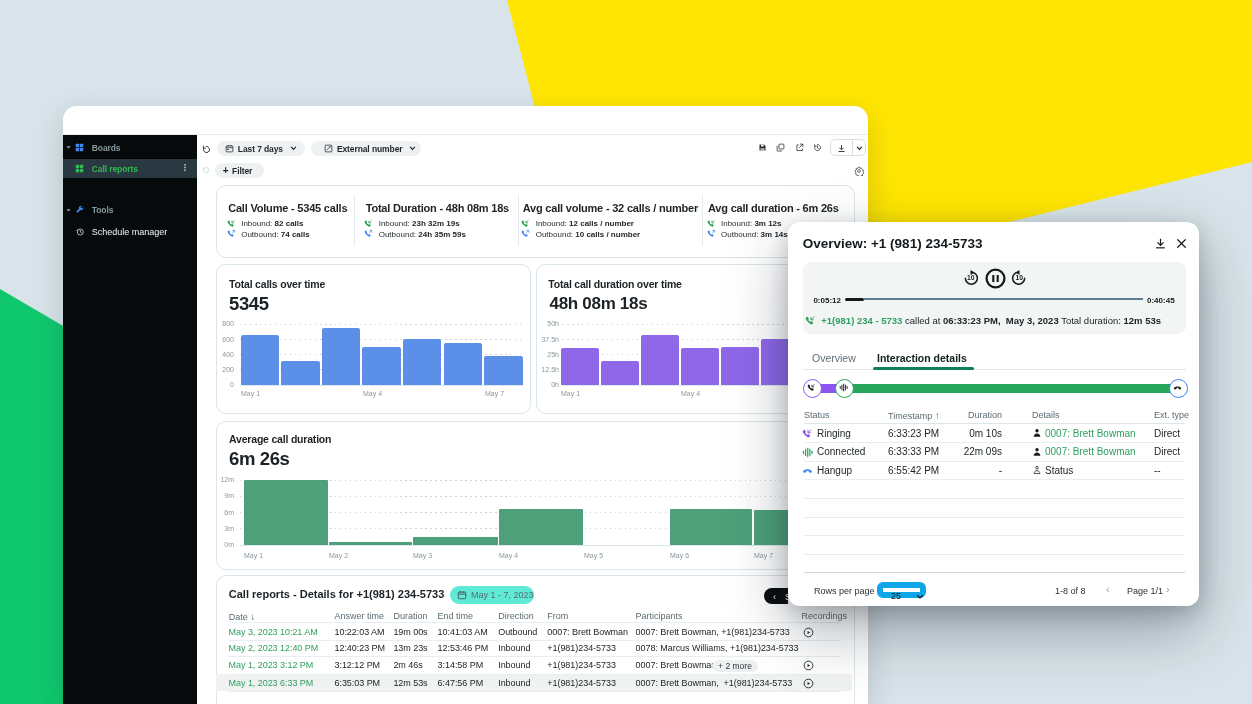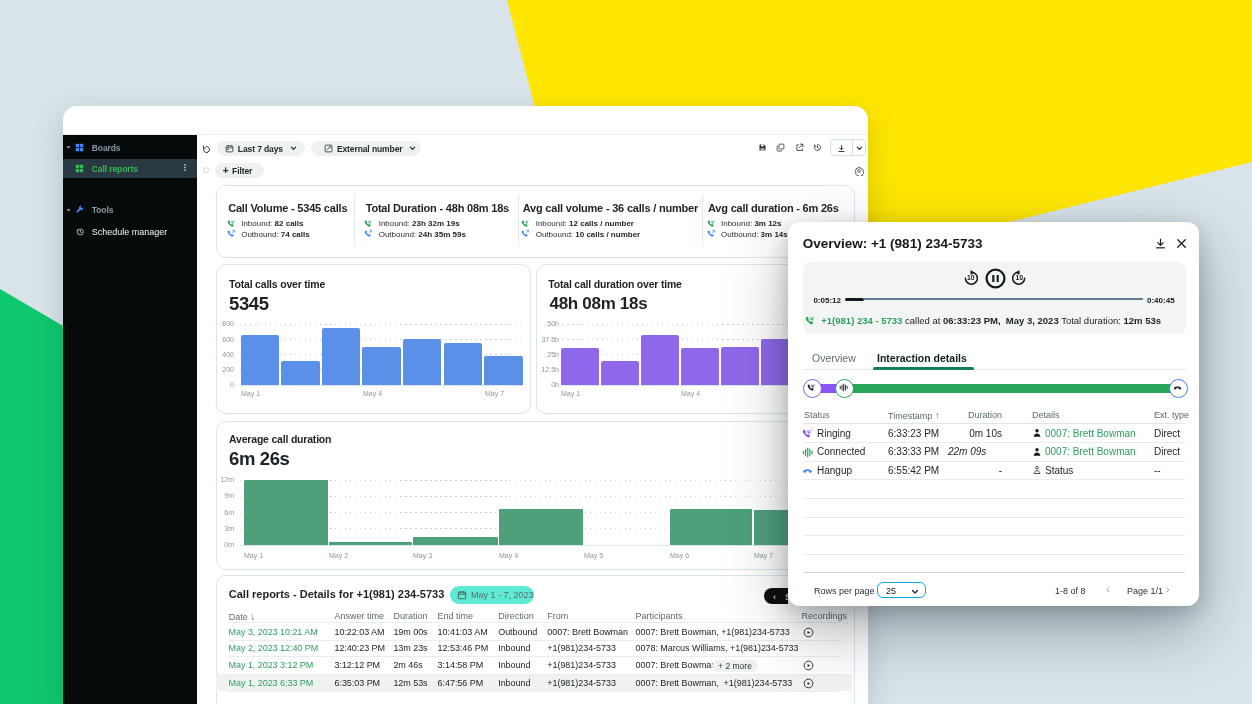--- a/index.html
+++ b/index.html
@@ -182,21 +182,21 @@
         <path d="M12 2l2 3.5 4-.8 1.3 3.8 3.7 1.5-1.5 3.7 2.3 3.3-3.3 2.3.3 4-4-.3-2.3 3.3-2.5-3.1-4 .8-1.3-3.8L3 18.7l1.5-3.7L2.2 11.7l3.3-2.3-.3-4 4 .3z" fill="none" stroke="#3a4246" stroke-width="1.8"></path>
         <circle cx="12" cy="12" r="3.4" fill="none" stroke="#3a4246" stroke-width="1.8"></circle>
       </svg>
 
     <div class="card" style="left:19px;top:51.4px;width:637px;height:70.6px;"></div>
     <div class="abs" style="left:157px;top:61px;width:1px;height:51px;background:#e2ebef;"></div>
     <div class="abs" style="left:320.5px;top:61px;width:1px;height:51px;background:#e2ebef;"></div>
     <div class="abs" style="left:504.6px;top:61px;width:1px;height:51px;background:#e2ebef;"></div>
     <div class="abs ctitle" style="left:31.2px;top:67.5px;">Call Volume - 5345 calls</div>
     <div class="abs ctitle" style="left:168.7px;top:67.5px;">Total Duration - 48h 08m 18s</div>
-    <div class="abs ctitle" style="left:325.7px;top:67.5px;">Avg call volume - 36 calls / number</div>
+    <div class="abs ctitle" style="left:325.7px;top:67.5px;">Avg call volume - 32 calls / number</div>
     <div class="abs ctitle" style="left:511.0px;top:67.5px;">Avg call duration - 6m 26s</div>
 
     <svg class="abs" style="left:29.8px;top:84.8px;color:#2aa254" width="9" height="9" viewBox="0 0 24 24">
         <use href="#phin"></use>
       </svg>
     <div class="abs sub" style="left:44.2px;top:85px;">Inbound: <b>82 calls</b></div>
     <svg class="abs" style="left:29.8px;top:95.3px;color:#4b8bf5" width="9" height="9" viewBox="0 0 24 24">
         <use href="#phout"></use>
       </svg>
     <div class="abs sub" style="left:44.2px;top:95.5px;">Outbound: <b>74 calls</b></div>
@@ -449,21 +449,21 @@
       <use href="#persf"></use>
     </svg>
   <div class="otc grn" style="left:257px;top:205.5px;">0007: Brett Bowman</div>
   <div class="otc" style="left:366px;top:205.5px;">Direct</div>
   <div class="sep" style="left:16px;top:220px;width:381px;"></div>
   <svg class="abs" style="left:14px;top:224.5px;color:#21a65b" width="11" height="11" viewBox="0 0 24 24">
       <use href="#eq"></use>
     </svg>
   <div class="otc" style="left:29px;top:224px;">Connected</div>
   <div class="otc" style="left:100px;top:224px;">6:33:33 PM</div>
-  <div class="otc" style="left:160px;top:224px;width:54px;text-align:left;font-style:italic;">22m 09s</div>
+  <div class="otc" style="left:160px;top:224px;width:54px;text-align:right;">22m 09s</div>
   <svg class="abs" style="left:244px;top:224.5px;color:#14191c" width="10" height="10" viewBox="0 0 24 24">
       <use href="#persf"></use>
     </svg>
   <div class="otc grn" style="left:257px;top:224px;">0007: Brett Bowman</div>
   <div class="otc" style="left:366px;top:224px;">Direct</div>
   <div class="sep" style="left:16px;top:238.7px;width:381px;"></div>
   <svg class="abs" style="left:14px;top:243px;color:#4b8bf5" width="11" height="11" viewBox="0 0 24 24">
       <use href="#hang"></use>
     </svg>
   <div class="otc" style="left:29px;top:242.5px;">Hangup</div>
@@ -475,21 +475,21 @@
   <div class="otc" style="left:257px;top:242.5px;">Status</div>
   <div class="otc" style="left:366px;top:242.5px;">--</div>
   <div class="sep" style="left:16px;top:257.4px;width:381px;"></div>
   <div class="sep" style="left:16px;top:276px;width:381px;"></div>
   <div class="sep" style="left:16px;top:294.6px;width:381px;"></div>
   <div class="sep" style="left:16px;top:313.2px;width:381px;"></div>
   <div class="sep" style="left:16px;top:331.8px;width:381px;"></div>
   <div class="sep" style="left:16px;top:350.4px;width:381px;border-color:#ccd6da;"></div>
 
   <div class="abs" style="left:26px;top:363.5px;font-size:9px;color:#2a3134;">Rows per page</div>
-  <div class="abs" style="left:89px;top:359.5px;width:49px;height:16px;border:1px solid #0ea5e9;border-radius:6px;box-sizing:border-box;">
+  <div class="abs" style="left:89px;top:359.5px;width:49px;height:16px;border:6px solid #0ea5e9;border-radius:6px;box-sizing:border-box;">
     <div class="abs" style="left:8px;top:3px;font-size:9px;color:#14191c;">25</div>
     <svg class="abs" style="left:33px;top:5px" width="8" height="8" viewBox="0 0 8 8">
         <path d="M1.5 2.5 L4 5 L6.5 2.5" stroke="#14191c" stroke-width="1.2" fill="none" stroke-linecap="round"></path>
       </svg>
   </div>
   <div class="abs" style="left:267px;top:363.5px;font-size:9px;color:#2a3134;">1-8 of 8</div>
   <div class="abs" style="left:318px;top:361px;font-size:11px;color:#9aa6ab;">‹</div>
   <div class="abs" style="left:339px;top:363.5px;font-size:9px;color:#2a3134;">Page 1/1</div>
   <div class="abs" style="left:378px;top:361px;font-size:11px;color:#9aa6ab;">›</div>
 </div>

